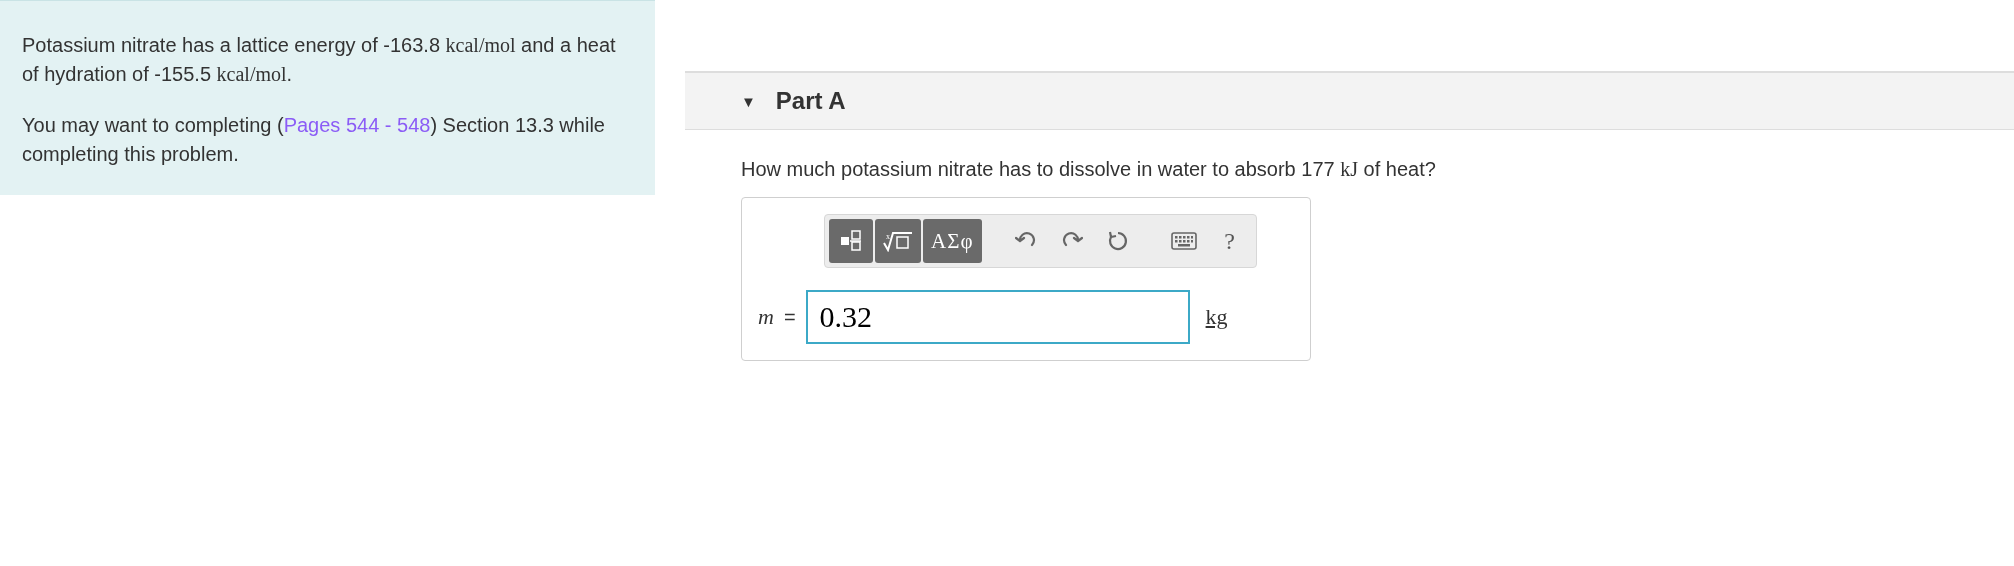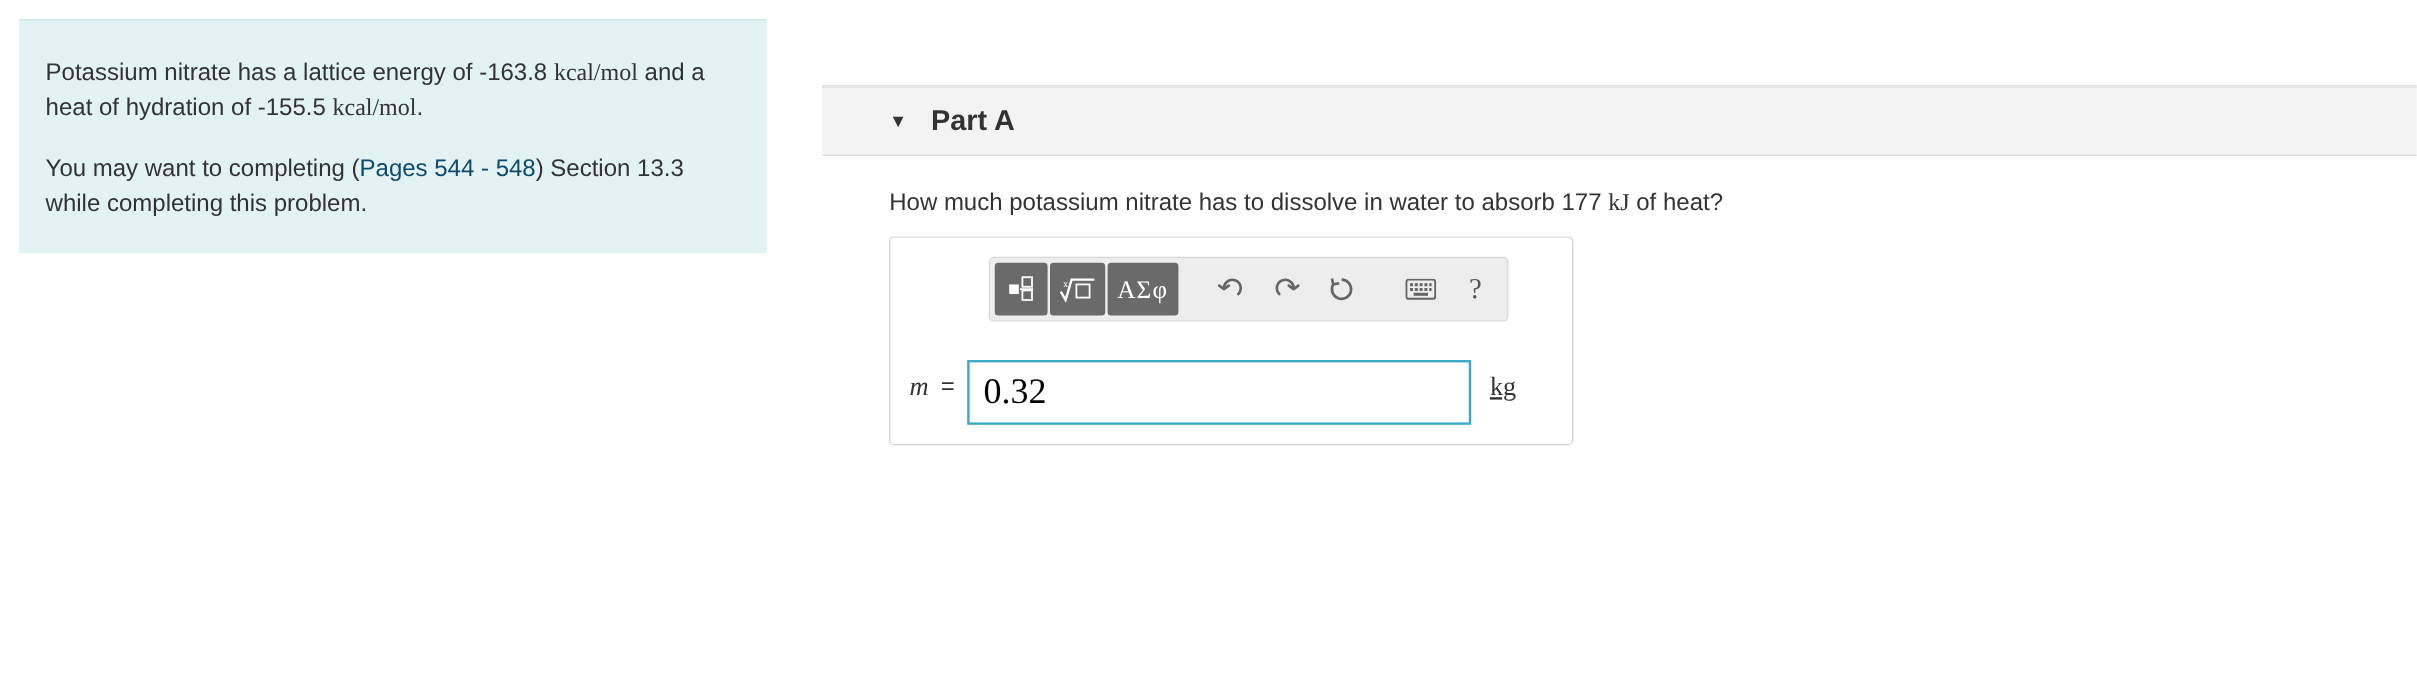--- a/index.html
+++ b/index.html
@@ -7,34 +7,34 @@
     font-family: Arial, Helvetica, sans-serif;
     font-size: 20px;
     color: #333;
     background: #fff;
     width: 2014px;
     height: 566px;
     display: flex;
   }
   .left-col {
     width: 655px;
-    padding: 16px;
+    padding: 0;
   }
   .info-box {
     background: #e3f2f3;
     border-top: 1px solid #c9e3e5;
     padding: 30px 22px 26px 22px;
     line-height: 1.45;
   }
   .info-box p {
     margin-bottom: 22px;
   }
   .info-box p:last-child { margin-bottom: 0; }
   .math { font-family: "Times New Roman", Times, serif; }
-  .link { color: #0c4a6e; }
+  .link { color: #8b5cf6; }
   .right-col {
     flex: 1;
     padding: 0 0 0 0;
   }
   .part-header-spacer {
     height: 72px;
     border-bottom: 1px solid #ddd;
     margin-left: 30px;
   }
   .part-header {
@@ -117,24 +117,23 @@
   }
   .equals {
     font-family: Arial, sans-serif;
     font-size: 20px;
   }
   .answer-input {
     border: 2px solid #3ca9c7;
     font-family: "Times New Roman", serif;
     font-size: 30px;
     padding: 8px 12px;
-    width: 420px;
+    width: 384px;
     height: 54px;
     outline: none;
-    margin-top: 10px;
   }
   .unit-label {
     font-family: "Times New Roman", serif;
     font-size: 22px;
     margin-left: 6px;
     text-decoration: underline;
   }
   .tmpl-icon svg { display: block; }
 </style>
 </head>

